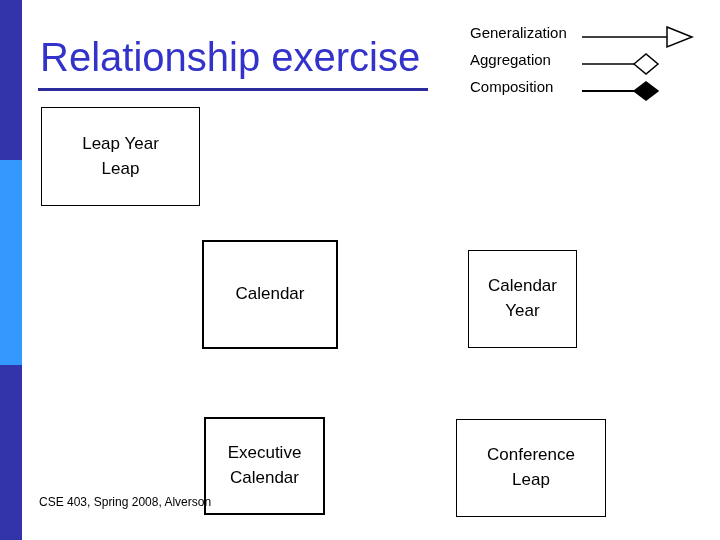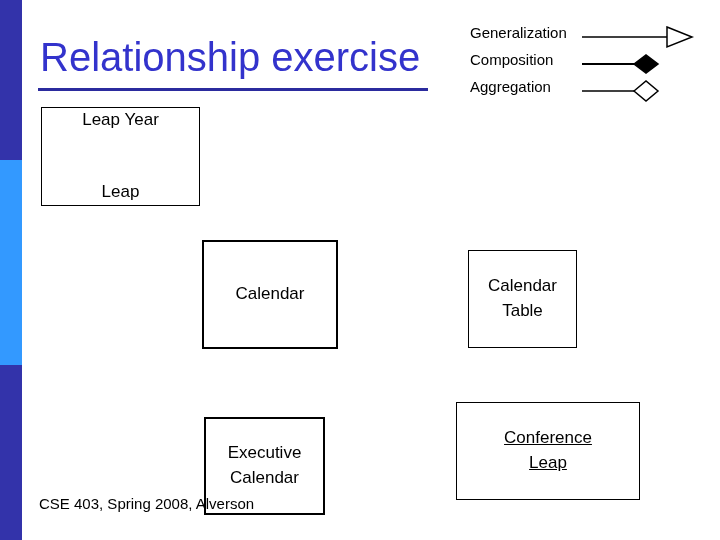--- a/index.html
+++ b/index.html
@@ -104,21 +104,20 @@
     background: transparent;
   }
   .box .line {
     line-height: 1.45;
   }
   .box-leapyear {
     left: 41px;
     top: 107px;
     width: 159px;
     height: 99px;
-    justify-content: space-between;
   }
   .box-calendar {
     left: 202px;
     top: 240px;
     width: 136px;
     height: 109px;
     border-width: 2px;
   }
   .box-calendar-entry {
     left: 468px;
@@ -128,32 +127,31 @@
   }
   .box-exec-calendar {
     left: 204px;
     top: 417px;
     width: 121px;
     height: 98px;
     border-width: 2px;
   }
   .box-conference-room {
     left: 456px;
-    top: 402px;
-    width: 184px;
+    top: 419px;
+    width: 150px;
     height: 98px;
-    text-decoration: underline;
   }
 
   
   .footer {
     position: absolute;
     left: 39px;
     top: 495px;
-    font-size: 15px;
+    font-size: 12px;
     color: #000000;
     white-space: nowrap;
   }
 </style>
 </head>
 <body>
 
 <div id="slide">
 
   <div class="bar bar-top"></div>
@@ -170,53 +168,53 @@
       <span class="legend-art">
         <svg width="130" height="27" viewBox="0 0 130 27">
           <line x1="0" y1="13" x2="85" y2="13" stroke="#000" stroke-width="1.5"></line>
           <polygon points="85,3 110,13 85,23" fill="#ffffff" stroke="#000" stroke-width="1.5"></polygon>
         </svg>
       </span>
     </div>
 
 
     <div class="legend-row">
+      <span class="legend-label">Aggregation</span>
+      <span class="legend-art">
+        <svg width="130" height="27" viewBox="0 0 130 27">
+          <line x1="0" y1="13" x2="52" y2="13" stroke="#000" stroke-width="1.5"></line>
+          <polygon points="52,13 64,3 76,13 64,23" fill="#ffffff" stroke="#000" stroke-width="1.5"></polygon>
+        </svg>
+      </span>
+    </div>
+
+    <div class="legend-row">
       <span class="legend-label">Composition</span>
       <span class="legend-art">
         <svg width="130" height="27" viewBox="0 0 130 27">
           <line x1="0" y1="13" x2="52" y2="13" stroke="#000" stroke-width="2"></line>
           <polygon points="52,13 64,4 76,13 64,22" fill="#000000" stroke="#000" stroke-width="1.5"></polygon>
         </svg>
       </span>
     </div>
 
-    <div class="legend-row">
-      <span class="legend-label">Aggregation</span>
-      <span class="legend-art">
-        <svg width="130" height="27" viewBox="0 0 130 27">
-          <line x1="0" y1="13" x2="52" y2="13" stroke="#000" stroke-width="1.5"></line>
-          <polygon points="52,13 64,3 76,13 64,23" fill="#ffffff" stroke="#000" stroke-width="1.5"></polygon>
-        </svg>
-      </span>
-    </div>
-
   </div>
 
   <div class="box box-leapyear">
     <div class="line">Leap Year</div>
     <div class="line">Leap</div>
   </div>
 
   <div class="box box-calendar">
     <div class="line">Calendar</div>
   </div>
 
   <div class="box box-calendar-entry">
     <div class="line">Calendar</div>
-    <div class="line">Table</div>
+    <div class="line">Year</div>
   </div>
 
   <div class="box box-exec-calendar">
     <div class="line">Executive</div>
     <div class="line">Calendar</div>
   </div>
 
   <div class="box box-conference-room">
     <div class="line">Conference</div>
     <div class="line">Leap</div>

